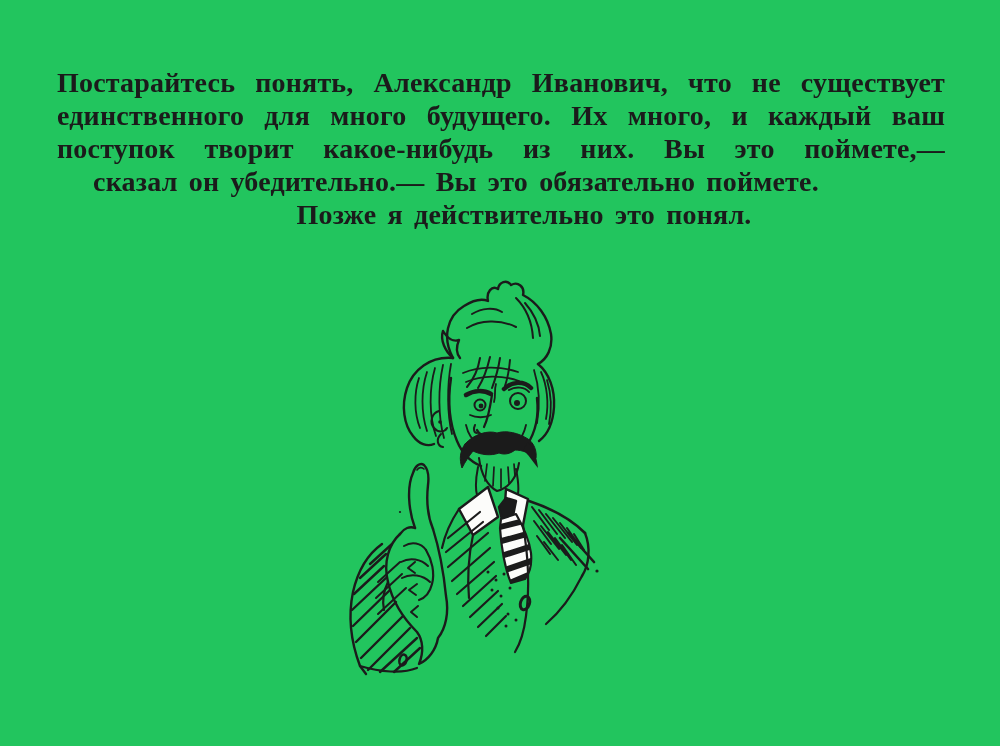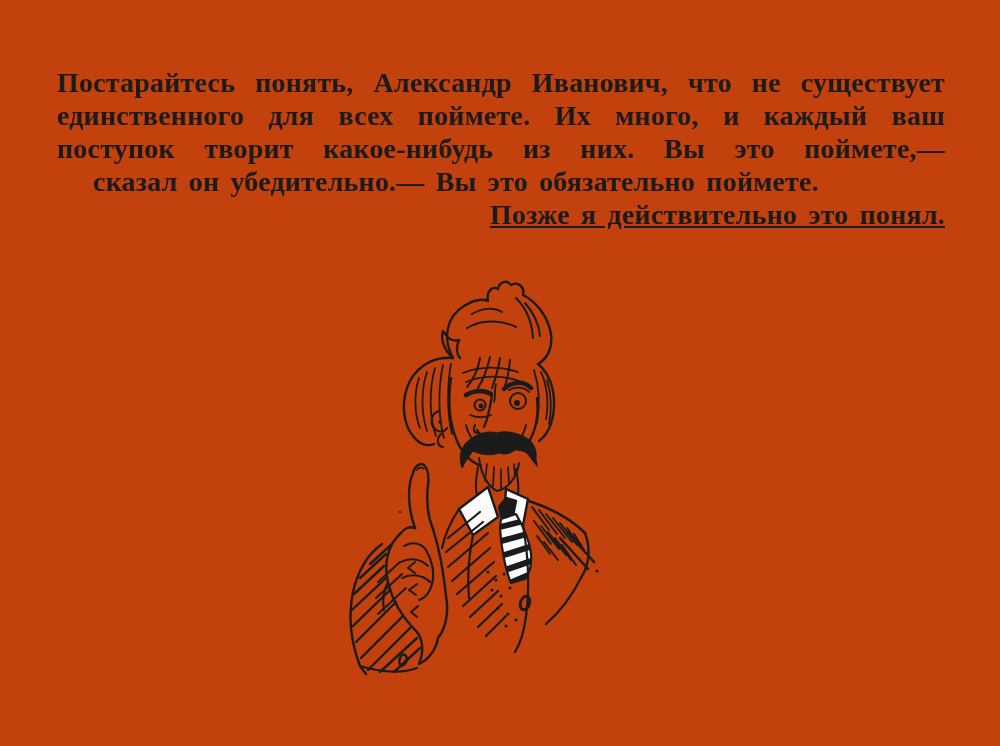--- a/index.html
+++ b/index.html
@@ -2,43 +2,43 @@
 <html lang="ru"><head>
 <meta charset="utf-8">
 <style>
   html,body{margin:0;padding:0;}
   body{
     width:1000px;height:746px;
     background:#fcfcfa;
     font-family:"Liberation Serif", serif;
     overflow:hidden;position:relative;
   }
-  .page{position:absolute;inset:0;background:#c2410c;}
+  .page{position:absolute;inset:0;background:#22c55e;}
   .text-block{
     position:absolute;left:57px;top:66px;width:888px;
     font-weight:700;font-size:28px;line-height:33px;
     color:#1b1b1b;letter-spacing:0.2px;
   }
   .line{margin:0;padding:0;}
   .fill{text-align:justify;text-align-last:justify;}
   .end{text-align:left;word-spacing:4px;margin-left:36px;}
-  .indent{text-indent:46px;text-align:right;word-spacing:4px;text-decoration:underline;}
+  .indent{text-indent:46px;text-align:center;word-spacing:4px;}
   .illustration{
     position:absolute;left:320px;top:276px;width:300px;height:400px;
   }
   .illustration svg{width:100%;height:100%;display:block;}
 </style>
 </head>
 <body>
 
 <div class="page">
 
   <div class="text-block">
     <p class="line fill">Постарайтесь понять, Александр Иванович, что не существует</p>
-    <p class="line fill">единственного для всех поймете. Их много, и каждый ваш</p>
+    <p class="line fill">единственного для много будущего. Их много, и каждый ваш</p>
     <p class="line fill">поступок творит какое-нибудь из них. Вы это поймете,—</p>
     <p class="line end">сказал он убедительно.— Вы это обязательно поймете.</p>
     <p class="line indent">Позже я действительно это понял.</p>
   </div>
 
   <div class="illustration">
     <svg viewBox="0 0 300 400" role="img" aria-label="Ink caricature of an elderly man with wild windswept hair, bushy raised eyebrow, walrus moustache and small beard, wearing a jacket with striped tie, raising his index finger didactically">
       <g fill="none" stroke="#1b1b1b" stroke-width="2.4" stroke-linecap="round" stroke-linejoin="round">
 
         <g>

